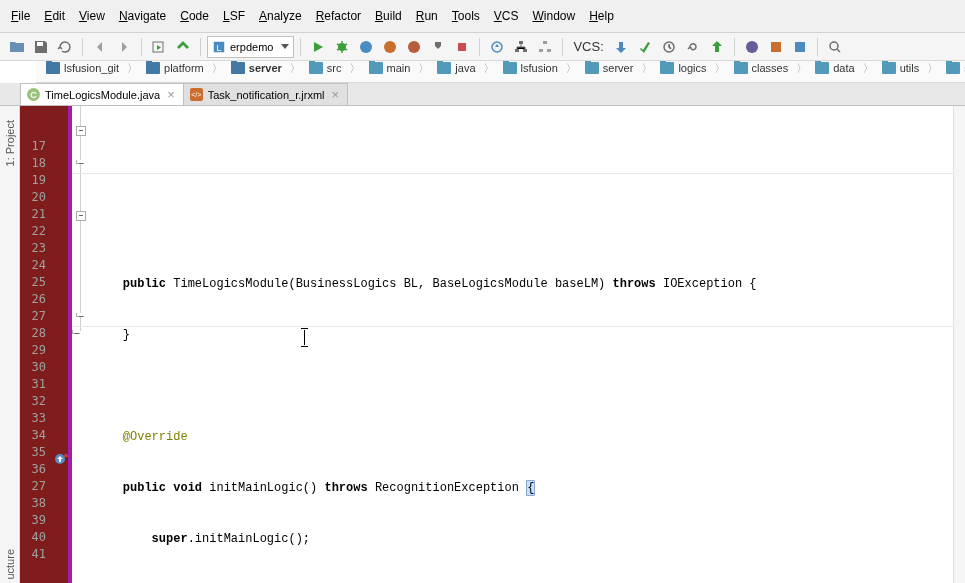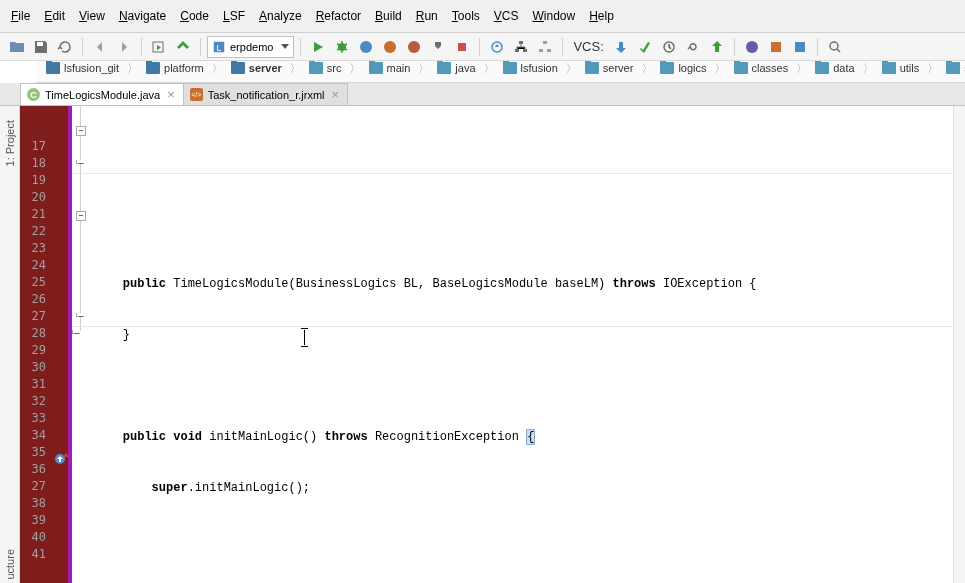--- a/index.html
+++ b/index.html
@@ -394,20 +394,21 @@
       <div class="fold-icon" style="top:224px;width:8px;height:4px;border:none;border-left:1px solid #aaa;border-bottom:1px solid #aaa;left:0"></div>
     </div>
 
     <div class="hline" style="top:67px"></div>
     <div class="hline" style="top:220px"></div>
 
     <div class="code-line"></div>
     <div class="code-line"><span>    </span><span class="kw">public</span><span> TimeLogicsModule(BusinessLogics BL, BaseLogicsModule baseLM) </span><span class="kw">throws</span><span> IOException {</span></div>
     <div class="code-line"><span>    }</span></div>
     <div class="code-line"></div>
+    <div class="code-line"><span>    </span><span class="ann">@Override</span></div>
     <div class="code-line"><span>    </span><span class="kw">public</span><span class="kw"> void </span><span>initMainLogic() </span><span class="kw">throws</span><span> RecognitionException </span><span class="hl-brace">{</span></div>
     <div class="code-line"><span>        </span><span class="kw">super</span><span>.initMainLogic();</span></div>
     
     
     
     
     
     
     
     

